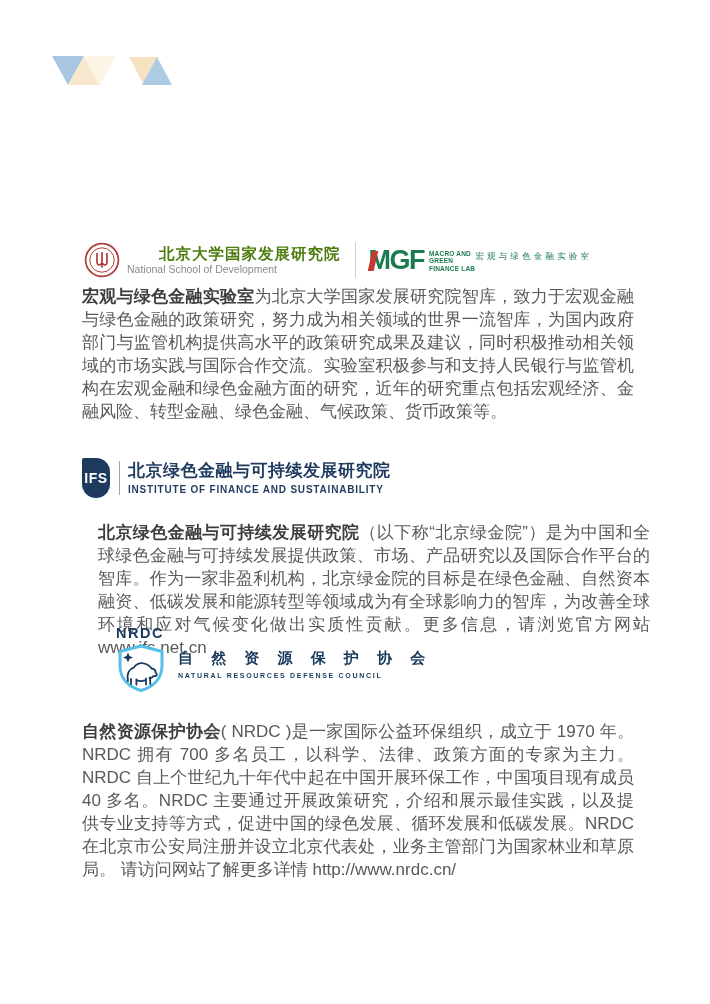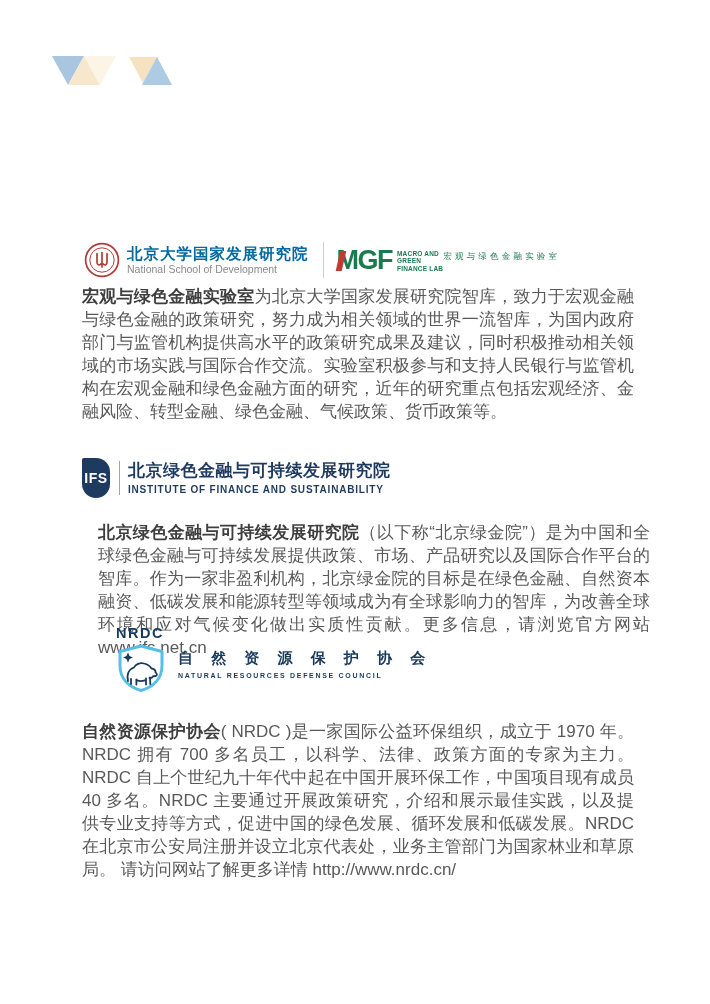--- a/index.html
+++ b/index.html
@@ -13,21 +13,21 @@
   .tri{position:absolute;width:0;height:0;}
   .tri-d-blue {border-left:16px solid transparent;border-right:16px solid transparent;border-top:29px solid #a9c6e0;}
   .tri-u-cream{border-left:16px solid transparent;border-right:16px solid transparent;border-bottom:29px solid #f7e7cd;}
   .tri-d-light{border-left:16px solid transparent;border-right:16px solid transparent;border-top:29px solid #fcf4e4;}
   .tri-d-cream{border-left:15px solid transparent;border-right:15px solid transparent;border-top:28px solid #f5e2c3;}
   .tri-u-blue {border-left:15px solid transparent;border-right:15px solid transparent;border-bottom:28px solid #aecbe4;}
 
   
   .pku-row{left:84px;top:238px;height:44px;display:flex;align-items:center;}
   .pku-text{margin-left:7px;}
-  .pku-cn{font-size:15.5px;font-weight:bold;color:#0369a1;letter-spacing:1px;line-height:18px;}
+  .pku-cn{font-size:15.5px;font-weight:bold;color:#4d7c0f;letter-spacing:1px;line-height:18px;margin-left:32px;}
   .pku-en{font-size:10.5px;color:#8a8a8a;line-height:13px;}
   .logo-divider{width:1px;height:36px;background:#cfcfcf;margin:0 13px 0 14px;}
 
   .mgf{display:flex;flex-direction:row;}
   .mgf-top{display:flex;align-items:flex-start;}
   .mgf-acronym{font-size:27px;font-weight:bold;color:#1b7a4f;letter-spacing:-1.5px;line-height:25px;position:relative;}
   .mgf-m-red{position:absolute;left:1px;top:3px;width:6px;height:20px;background:#c23a30;transform:skewX(-13deg);}
   .mgf-tagline{margin-left:5px;margin-top:2px;}
   .mgf-tagline div{font-size:6.5px;font-weight:bold;color:#1b7a4f;line-height:7.5px;letter-spacing:.2px;}
   .mgf-cn{font-size:8.5px;color:#1b7a4f;letter-spacing:3.2px;margin-top:3px;white-space:nowrap;}

